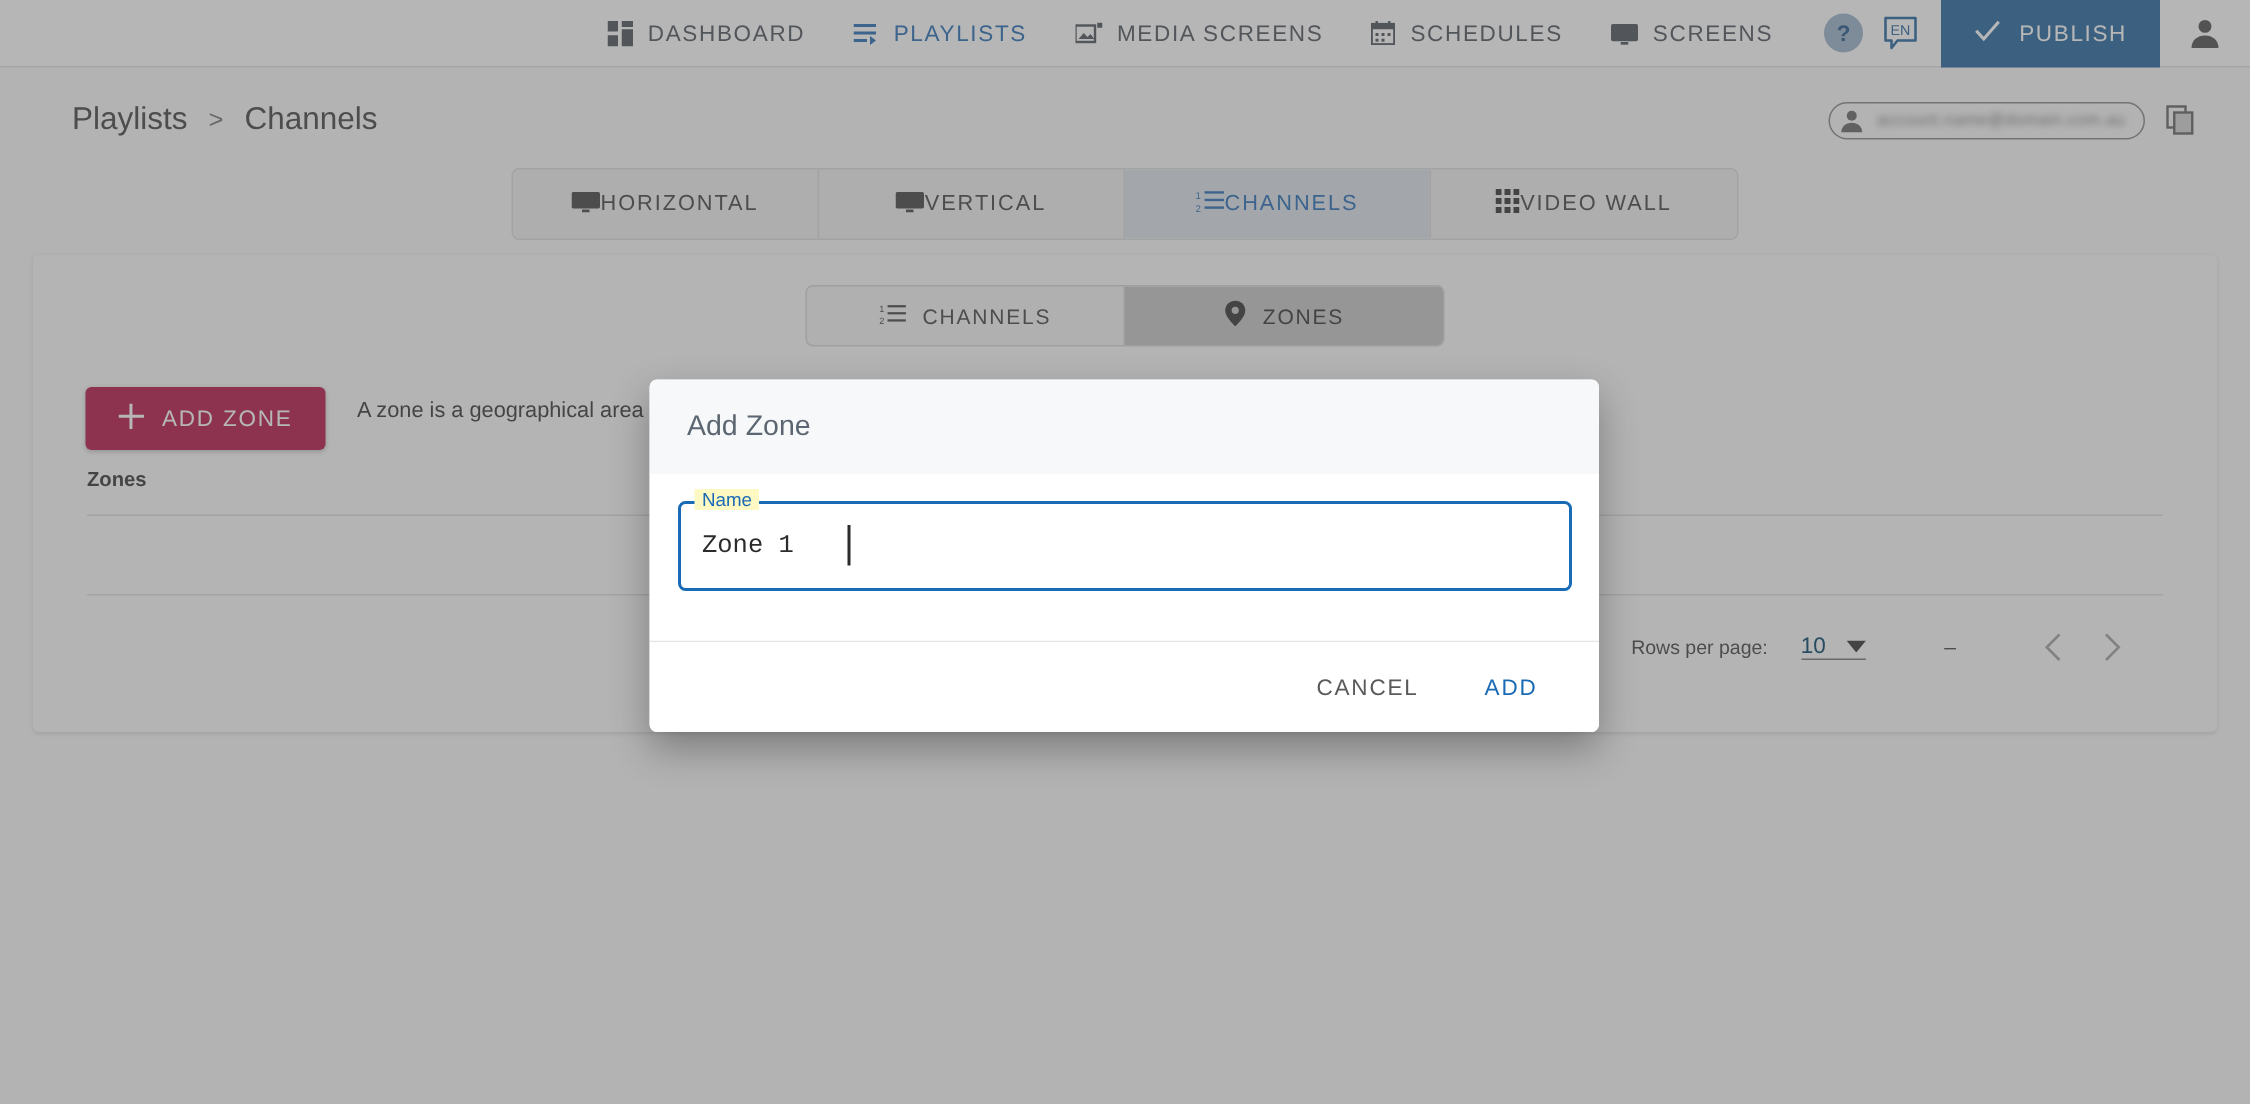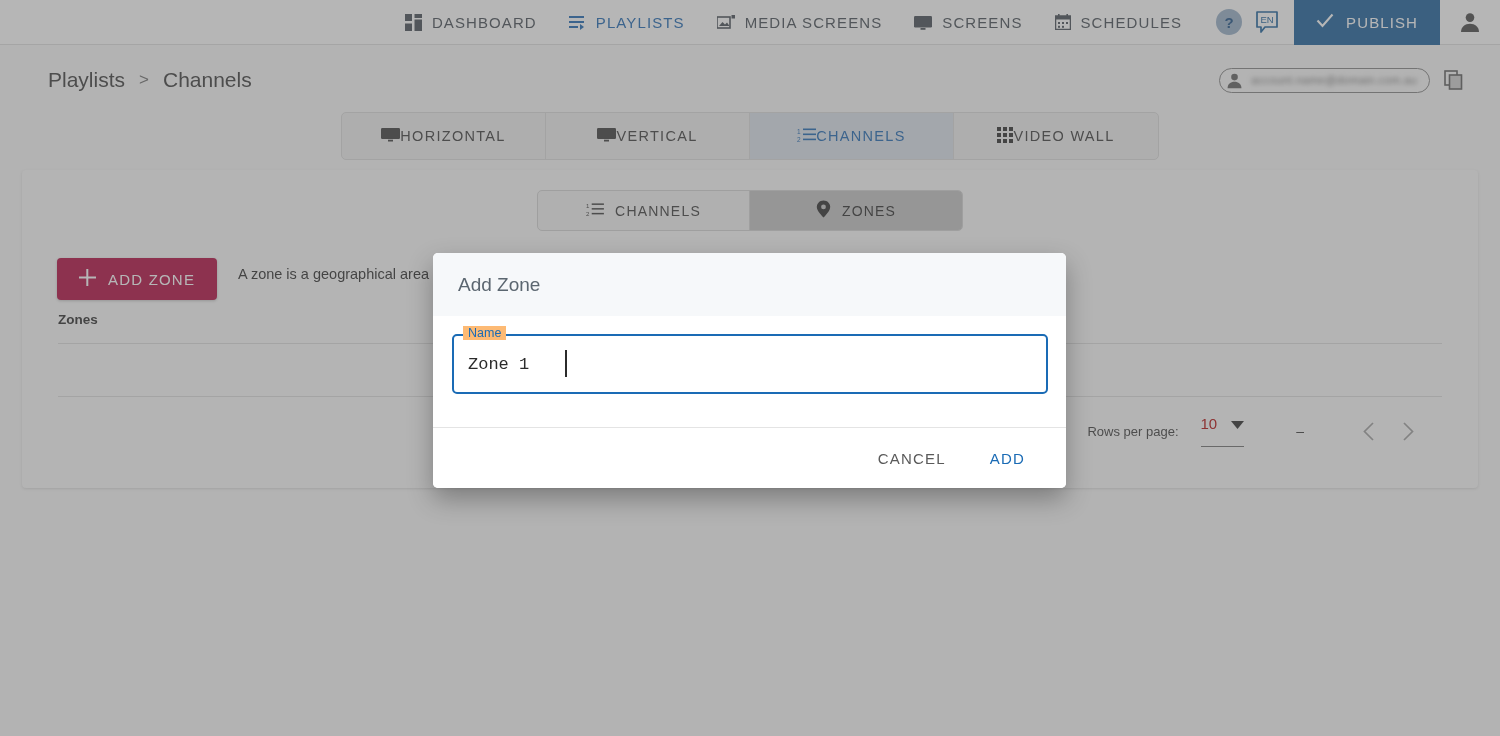--- a/index.html
+++ b/index.html
@@ -164,22 +164,22 @@
   .rule-b { top: 226px; }
 
   .pager {
     position: absolute; top: 244px; right: 50px;
     display: flex; align-items: center; gap: 0;
     font-size: 13px; color: #4a4a4a;
   }
   .pager-label { margin-right: 22px; }
   .rows-select {
     display: flex; align-items: center; gap: 14px;
-    padding-bottom: 14px; border-bottom: 1px solid #7b7b7b;
-    cursor: pointer; font-size: 15px; color: #b91c1c;
+    padding-bottom: 0; border-bottom: 1px solid #7b7b7b;
+    cursor: pointer; font-size: 15px; color: #0c4a6e;
   }
   .range-text { margin: 0 44px 0 52px; font-size: 14px; color: #4a4a4a; }
   .pg-arrow {
     width: 40px; height: 34px;
     display: flex; align-items: center; justify-content: center;
     color: #a6a6a6; cursor: pointer; font-size: 22px;
   }
 
   
   #overlay {
@@ -208,21 +208,21 @@
     position: absolute; top: 18px; left: 19px;
     width: 596px; height: 60px;
   }
   .field-outline {
     position: absolute; inset: 0;
     border: 2px solid #1a6bb5; border-radius: 5px;
     pointer-events: none;
   }
   .field-notch {
     position: absolute; top: -8px; left: 11px;
-    padding: 0 5px; background: #fdba74;
+    padding: 0 5px; background: #fef9c3;
     font-size: 12.5px; color: #1a6bb5;
     line-height: 14px;
   }
   .field-input {
     position: absolute; inset: 0;
     border: none; outline: none; background: transparent;
     padding: 0 16px; font-size: 17px; color: #2b2b2b;
     font-family: Liberation Mono, monospace;
   }
   .caret {
@@ -278,47 +278,47 @@
 
     <div class="nav-item">
       <span class="ico">
         <svg width="18" height="15" viewBox="0 0 18 15">
             <rect x="0" y="2" width="13" height="11" fill="none" stroke="#545b62" stroke-width="1.6"></rect>
             <path d="M2 11 l3.5-4 l2.5 2.6 l2-2 l2.5 3.4 z" fill="#545b62"></path>
             <rect x="14.5" y="0" width="3.5" height="3.5" fill="#545b62"></rect>
           </svg>
       </span>
       <span>MEDIA SCREENS</span>
-    </div>
-
-    <div class="nav-item">
-      <span class="ico">
-        <svg width="18" height="15" viewBox="0 0 18 15">
-            <rect x="0" y="1" width="18" height="11.5" rx="1.2" fill="#545b62"></rect>
-            <rect x="6.5" y="13" width="5" height="1.8" fill="#545b62"></rect>
-          </svg>
-      </span>
-      <span>SCREENS</span>
     </div>
 
     <div class="nav-item">
       <span class="ico">
         <svg width="16" height="16" viewBox="0 0 16 16">
             <rect x="0.5" y="2" width="15" height="13.5" fill="none" stroke="#545b62" stroke-width="1.5"></rect>
             <rect x="0.5" y="2" width="15" height="3.5" fill="#545b62"></rect>
             <rect x="3" y="0" width="1.6" height="3" fill="#545b62"></rect>
             <rect x="11.4" y="0" width="1.6" height="3" fill="#545b62"></rect>
             <rect x="3" y="8" width="2" height="2" fill="#545b62"></rect>
             <rect x="7" y="8" width="2" height="2" fill="#545b62"></rect>
             <rect x="11" y="8" width="2" height="2" fill="#545b62"></rect>
             <rect x="3" y="11.8" width="2" height="2" fill="#545b62"></rect>
             <rect x="7" y="11.8" width="2" height="2" fill="#545b62"></rect>
           </svg>
       </span>
       <span>SCHEDULES</span>
+    </div>
+
+    <div class="nav-item">
+      <span class="ico">
+        <svg width="18" height="15" viewBox="0 0 18 15">
+            <rect x="0" y="1" width="18" height="11.5" rx="1.2" fill="#545b62"></rect>
+            <rect x="6.5" y="13" width="5" height="1.8" fill="#545b62"></rect>
+          </svg>
+      </span>
+      <span>SCREENS</span>
     </div>
 
     <div class="help-btn">
       <span>?</span>
     </div>
 
     <div class="lang-btn">
       <svg width="26" height="26" viewBox="0 0 26 26">
         <path d="M3 3 H23 V18 H11 L7 23 V18 H3 Z" fill="none" stroke="#2b6ca3" stroke-width="1.7" stroke-linejoin="round"></path>
         <text x="13" y="14" font-size="9.5" fill="#2b6ca3" text-anchor="middle" font-family="Liberation Sans, sans-serif">EN</text>

